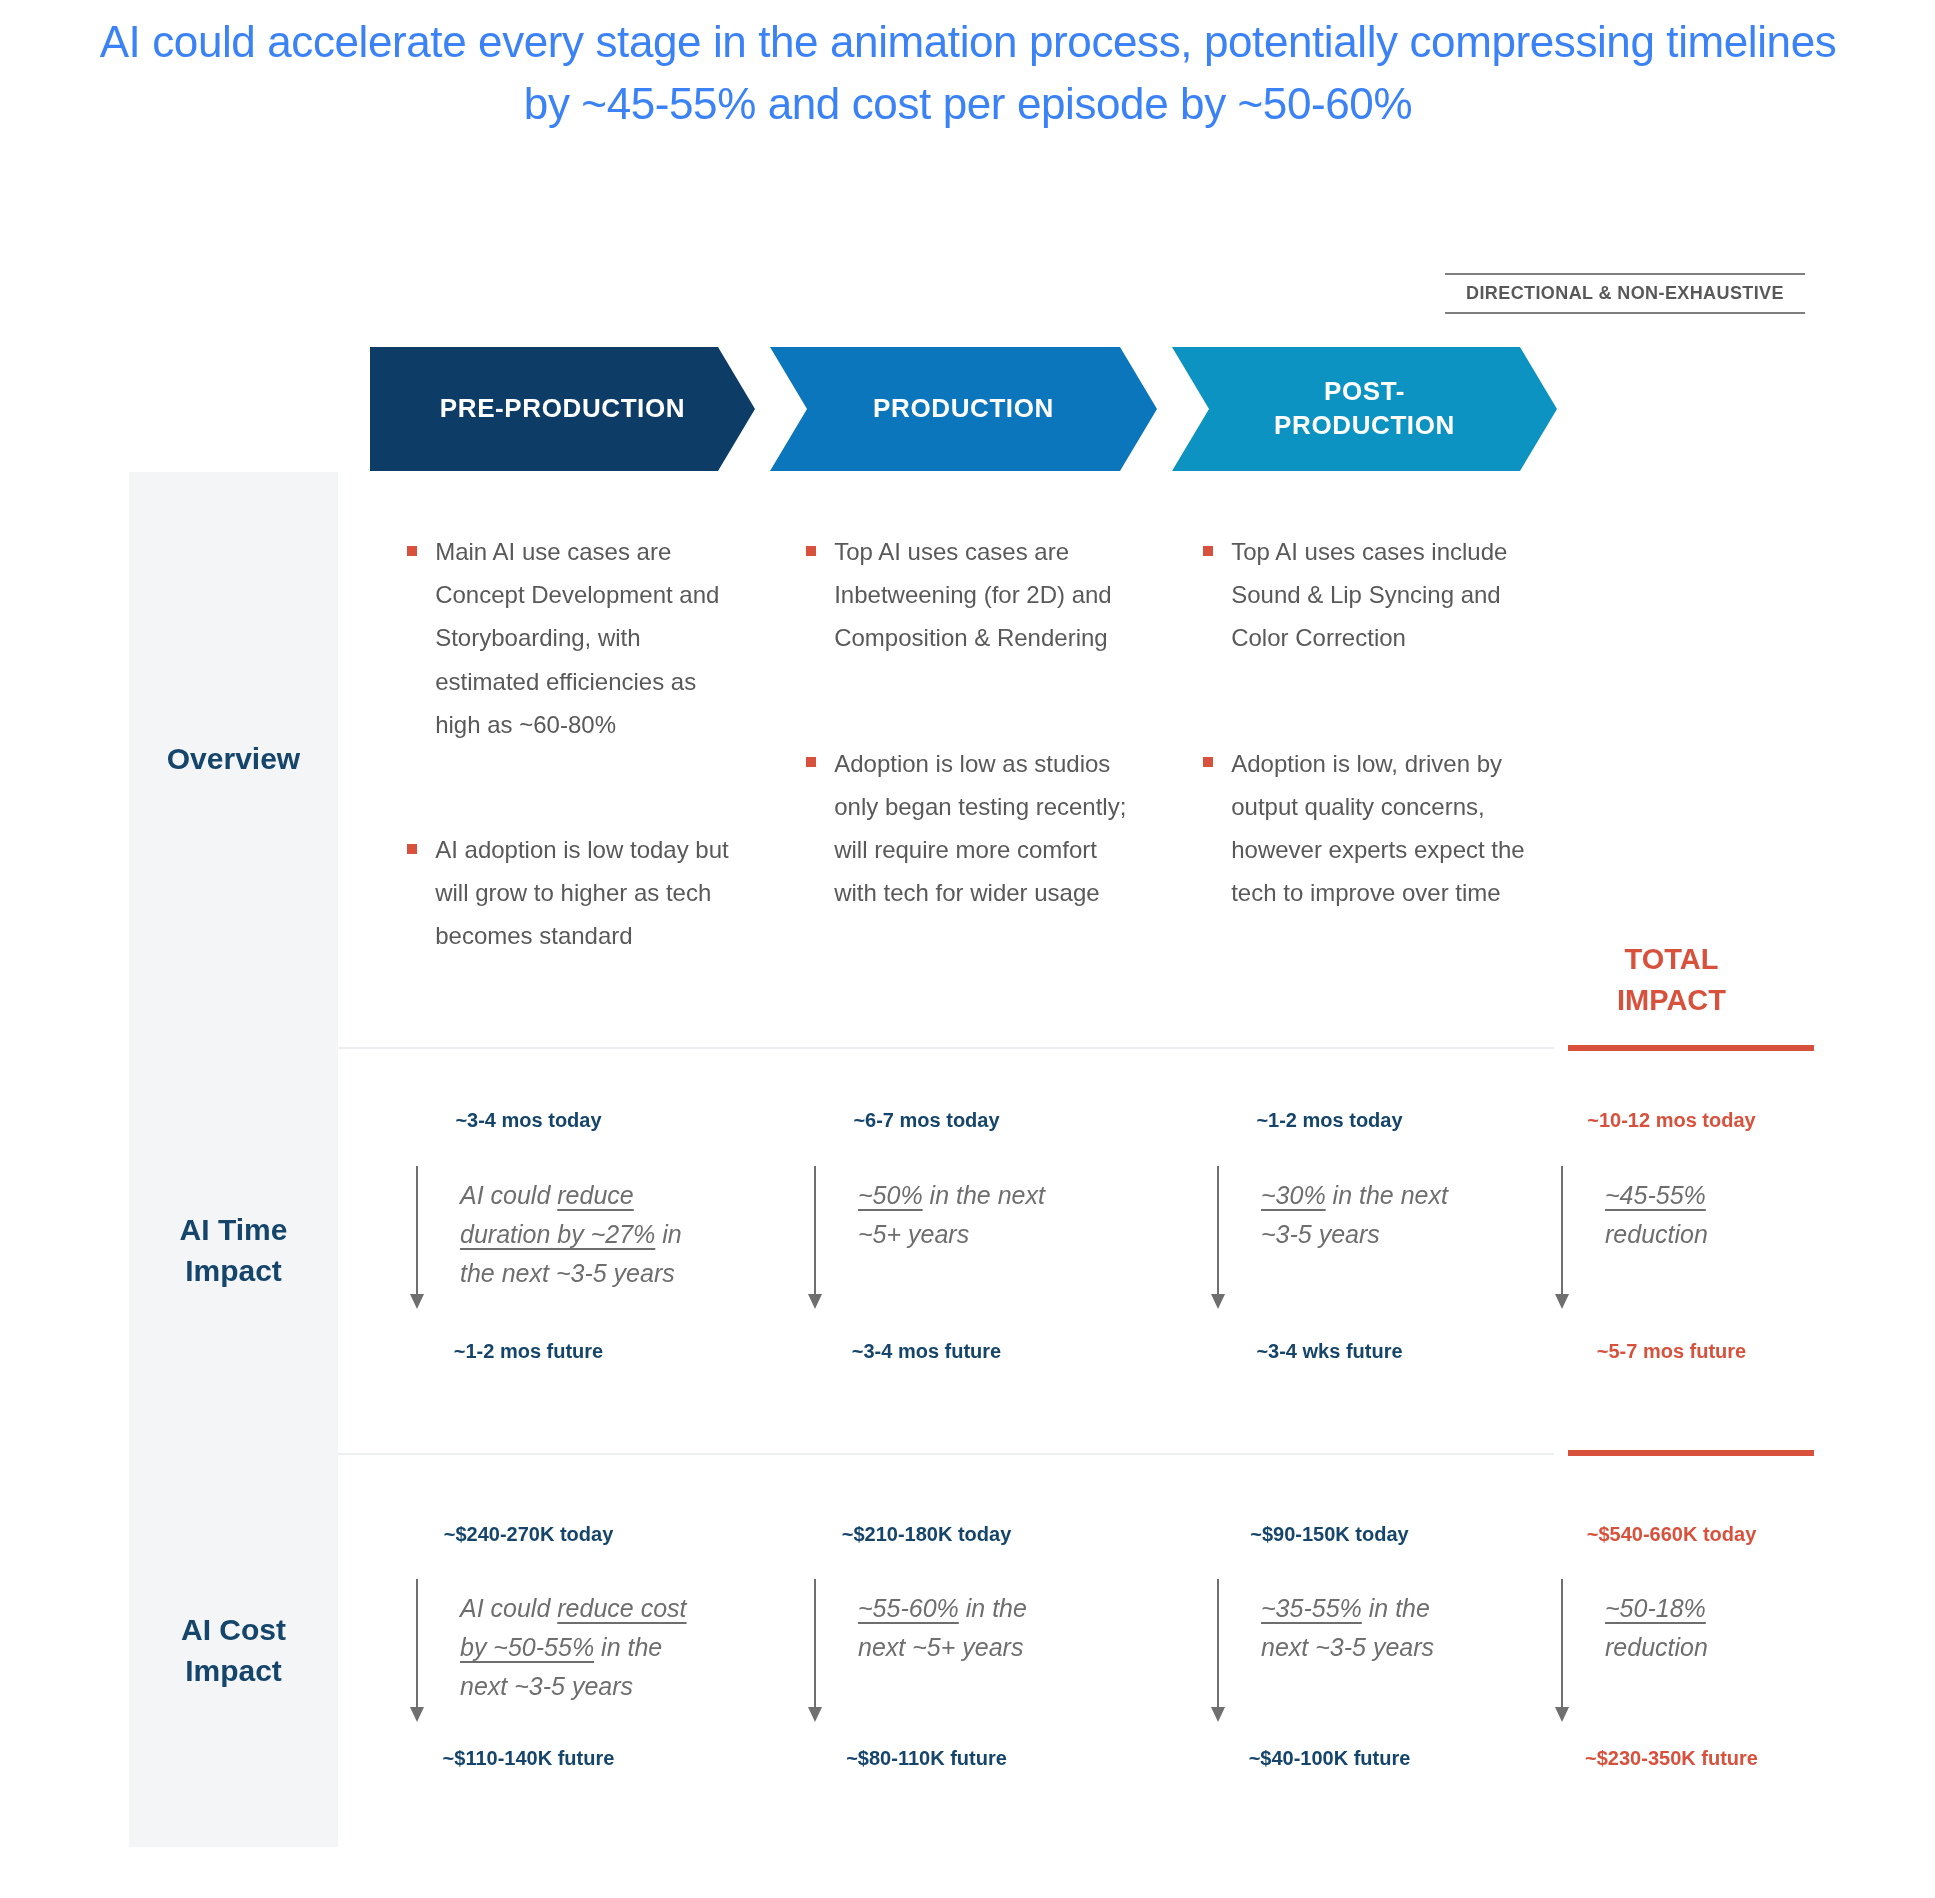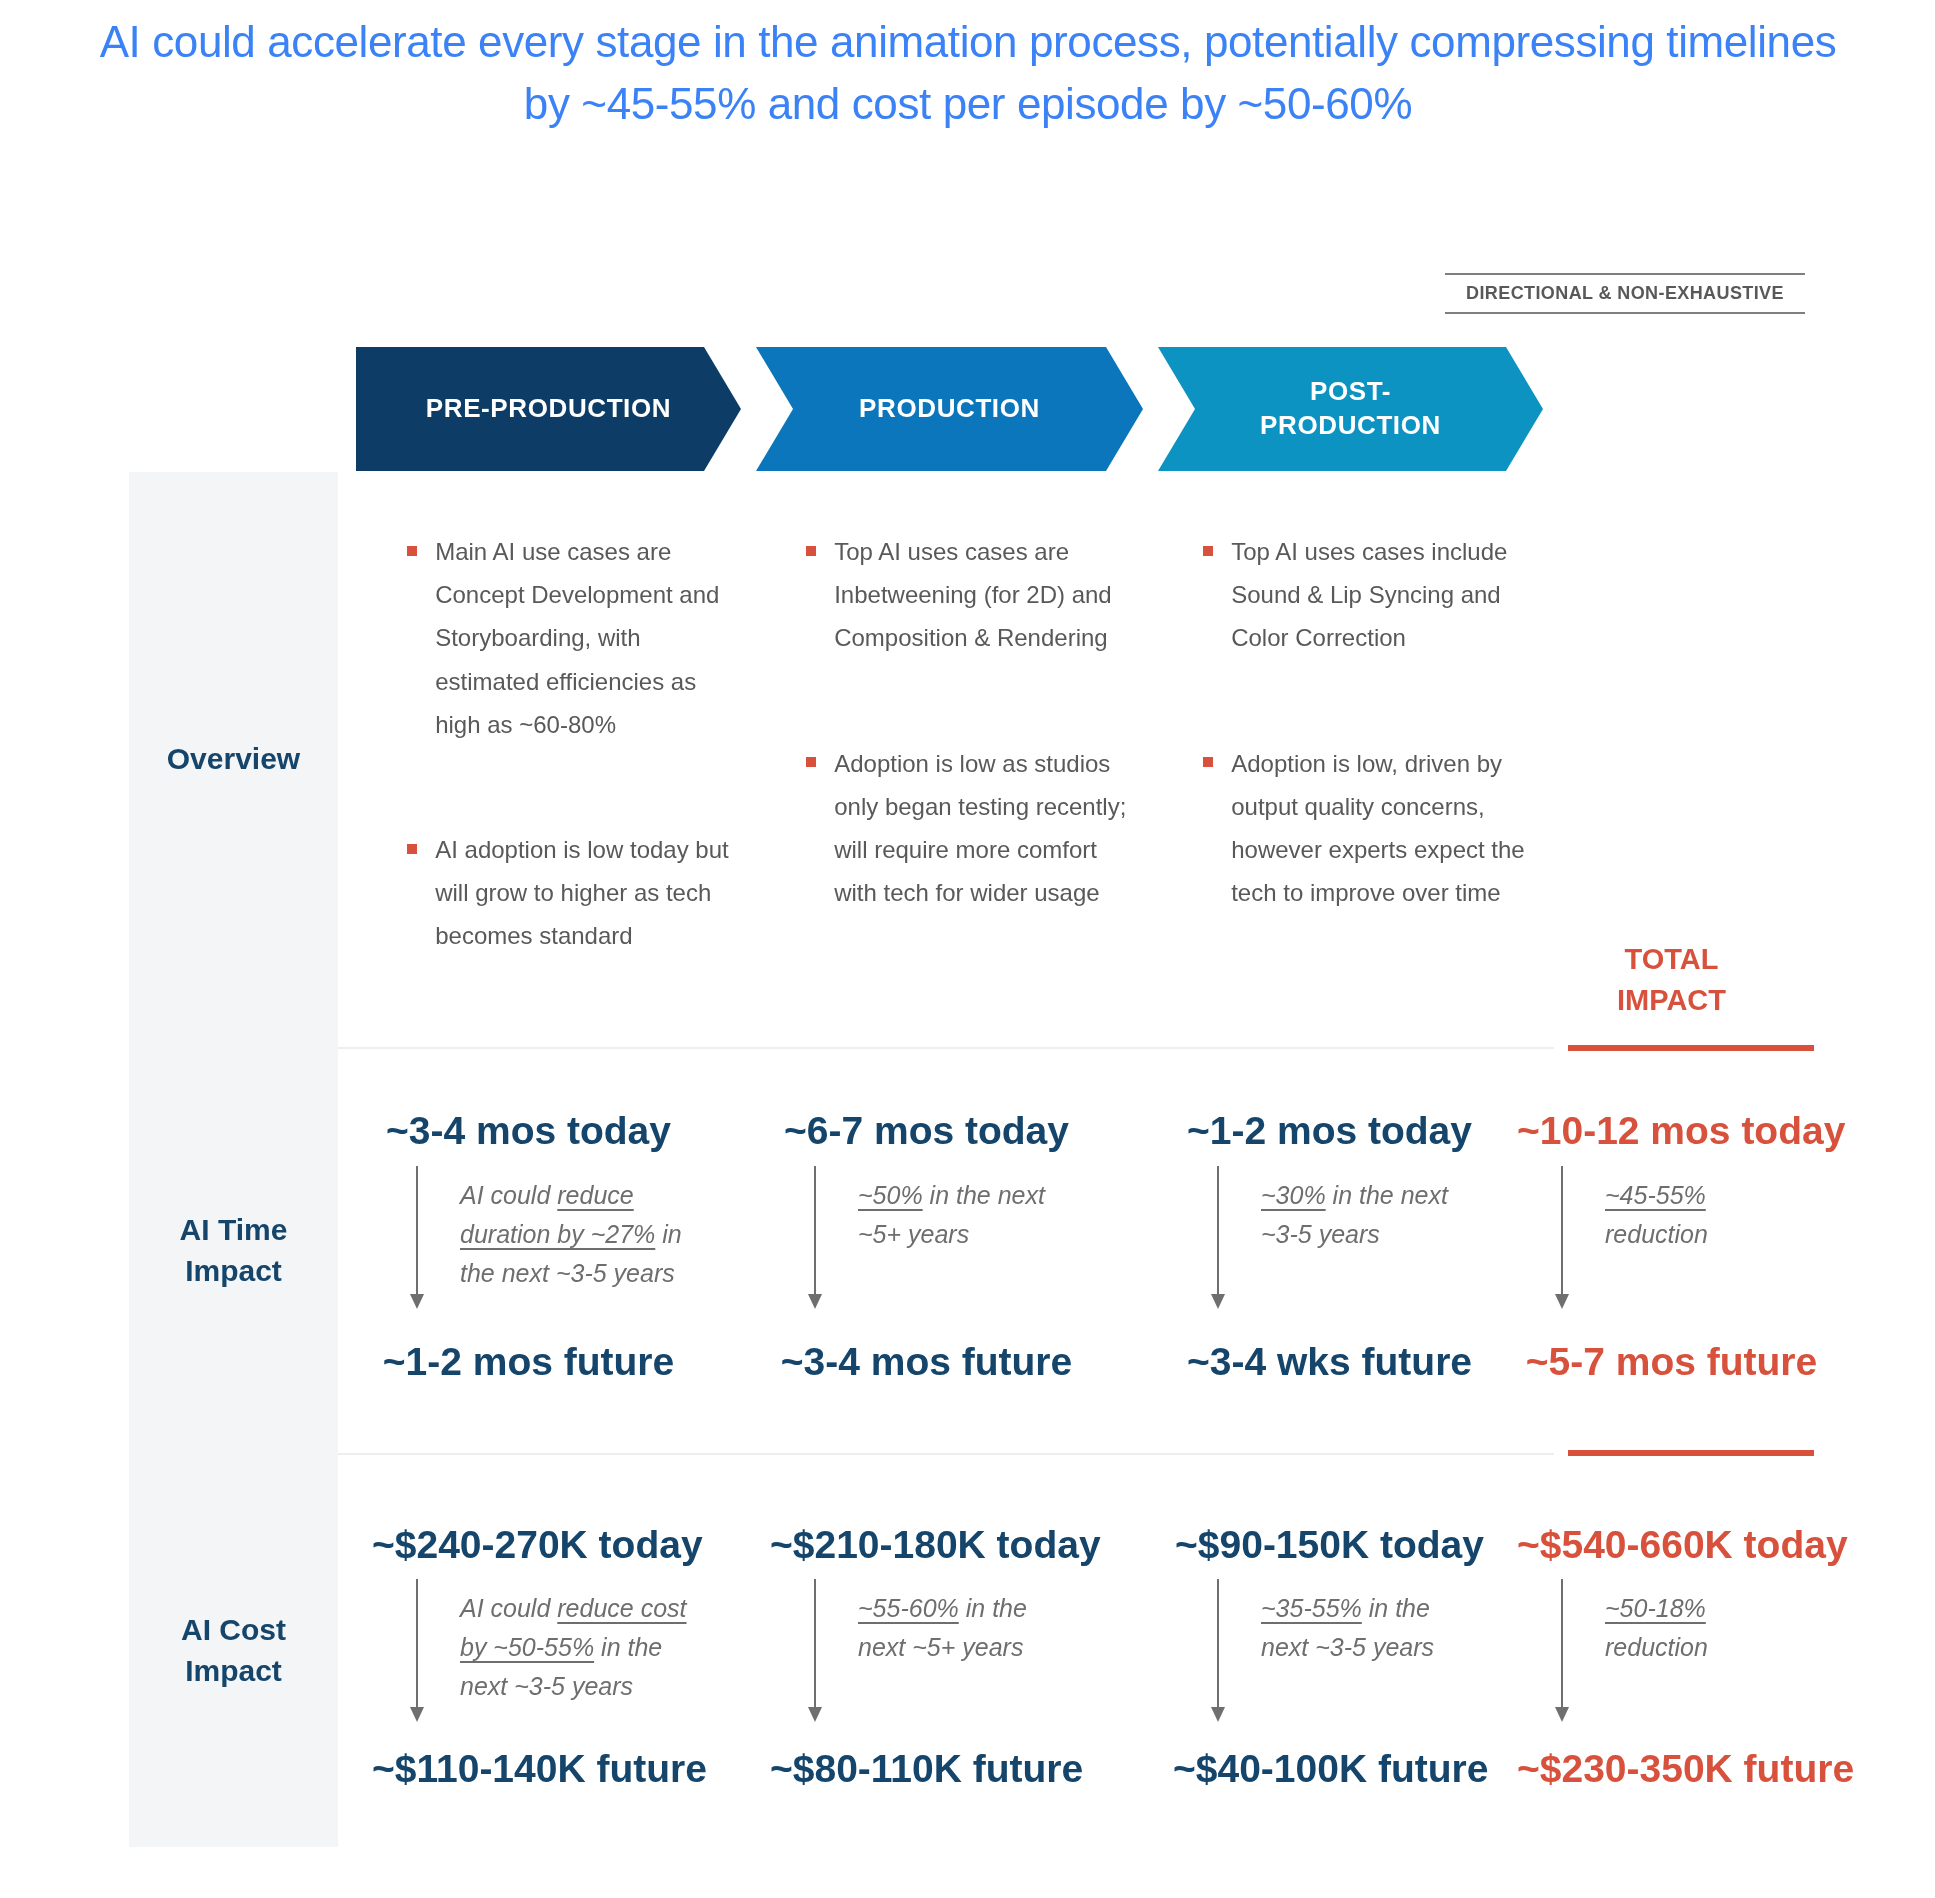--- a/index.html
+++ b/index.html
@@ -9,21 +9,21 @@
   
   .title{position:absolute;top:11px;left:94px;width:1748px;text-align:center;
          color:#3b82f6;font-size:44px;line-height:1.42;font-weight:400;letter-spacing:-0.4px;}
 
   
   .tag{position:absolute;left:1445px;top:273px;width:360px;text-align:center;
        border-top:2.3px solid #7F7F7F;border-bottom:2.3px solid #7F7F7F;
        padding:7.8px 0;font-size:18px;font-weight:bold;color:#595959;letter-spacing:0.4px;}
 
   
-  .chevrons{position:absolute;left:356px;top:347px;height:124px;display:flex;}
+  .chevrons{position:absolute;left:370px;top:347px;height:124px;display:flex;}
   .chev{height:124px;display:flex;align-items:center;justify-content:center;
         color:#fff;font-size:26px;font-weight:bold;letter-spacing:0.6px;text-align:center;line-height:1.3;}
   .chev span{white-space:pre-line;}
   .chev1{width:385px;background:#0D3D66;margin-right:15px;
          clip-path:polygon(0 0,calc(100% - 37px) 0,100% 50%,calc(100% - 37px) 100%,0 100%);}
   .chev2{width:387px;background:#0B76BB;margin-right:15px;
          clip-path:polygon(0 0,calc(100% - 37px) 0,100% 50%,calc(100% - 37px) 100%,0 100%,37px 50%);}
   .chev3{width:385px;background:#0C93C2;
          clip-path:polygon(0 0,calc(100% - 37px) 0,100% 50%,calc(100% - 37px) 100%,0 100%,37px 50%);}
 
@@ -46,21 +46,21 @@
   .ov1{left:407px;} .ov2{left:806px;} .ov3{left:1203px;}
   .bullet{display:flex;color:#595959;font-size:24px;line-height:1.8;}
   .bullet + .bullet{margin-top:82px;}
   .sq{flex:0 0 10.2px;width:10.2px;height:10.2px;background:#D8513C;margin:15.6px 18px 0 0;}
 
   
   .impcol{position:absolute;top:0;height:1898px;}
   .ic1{left:372px;width:313px;} .ic2{left:770px;width:313px;}
   .ic3{left:1173px;width:313px;} .ic4{left:1517px;width:309px;}
   .val{position:absolute;left:0;width:100%;text-align:center;
-       color:#15456B;font-size:39px;font-weight:bold;white-space:nowrap;}
+       color:#15456B;font-size:20px;font-weight:bold;white-space:nowrap;}
   .ic4 .val{color:#D8513C;}
   .t-today{top:1109px;} .t-future{top:1340px;}
   .c-today{top:1523px;} .c-future{top:1747px;}
 
   .arrow{position:absolute;left:44px;width:2.3px;height:129px;background:#6F6F6F;}
   .arrow::after{content:"";position:absolute;left:-5.9px;bottom:-14px;
                 border-left:7px solid transparent;border-right:7px solid transparent;
                 border-top:15.6px solid #6F6F6F;}
   .a-time{top:1166px;} .a-cost{top:1579px;}
 

